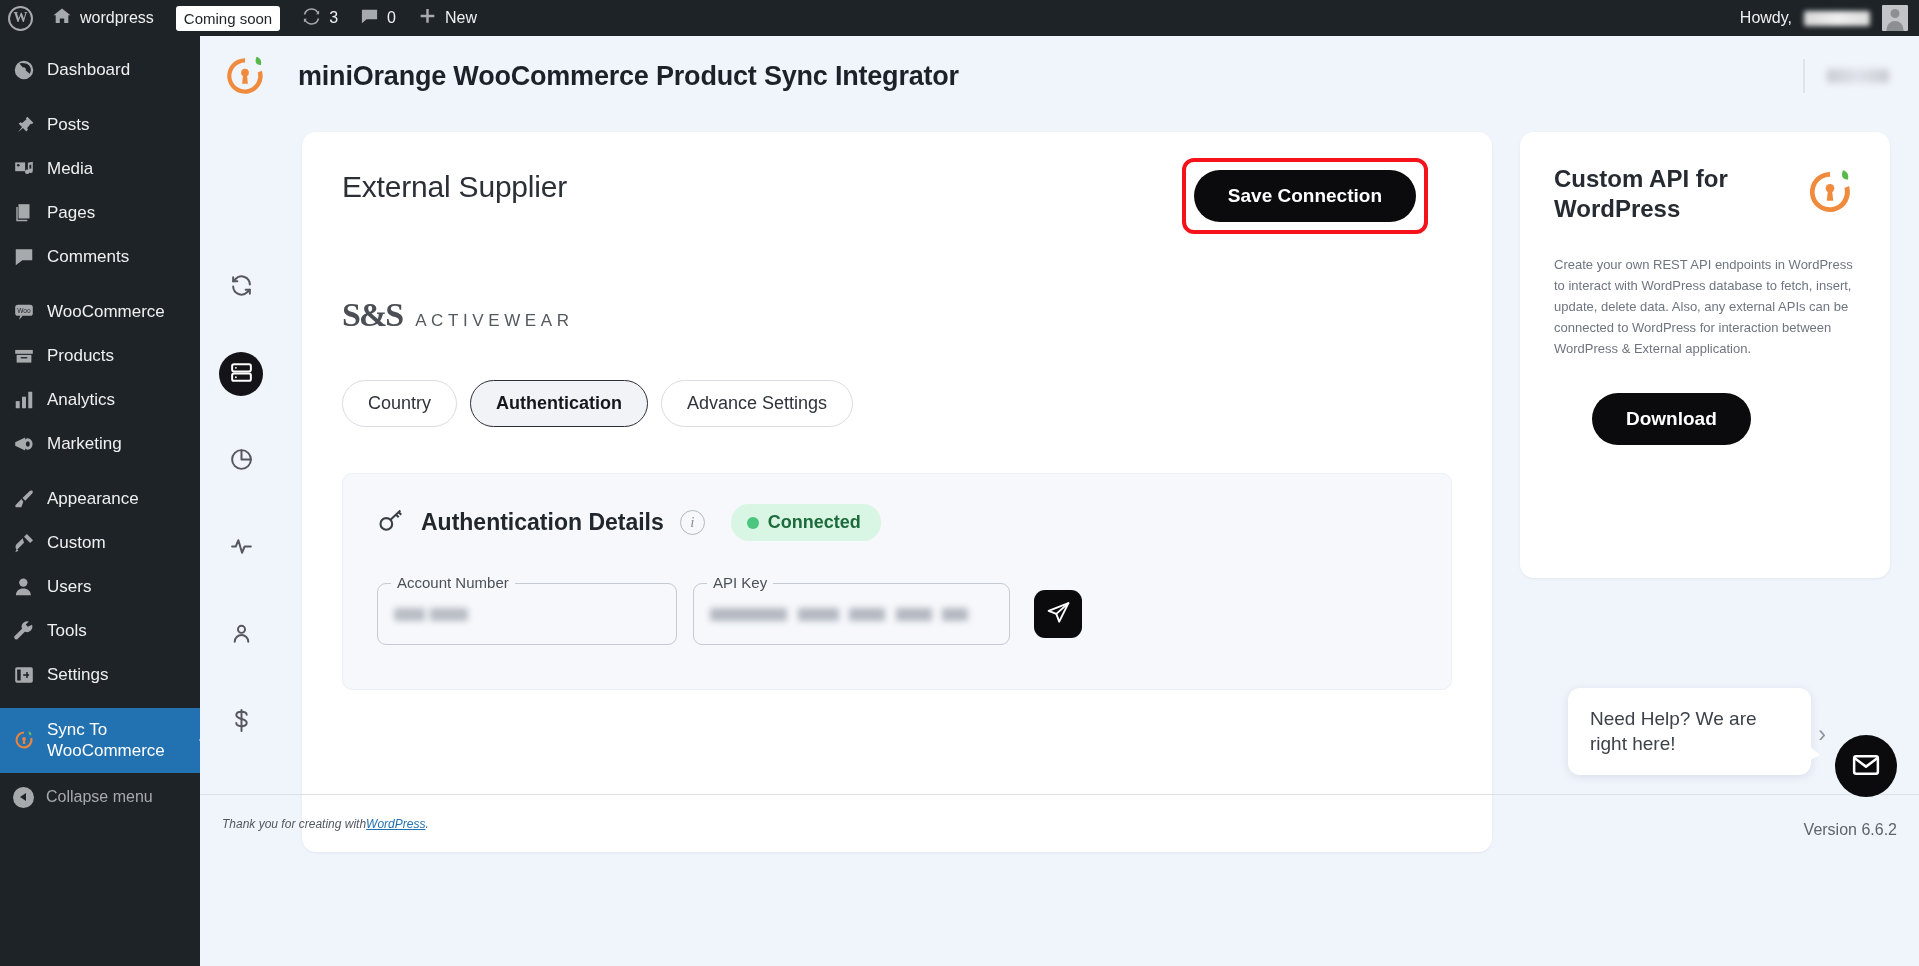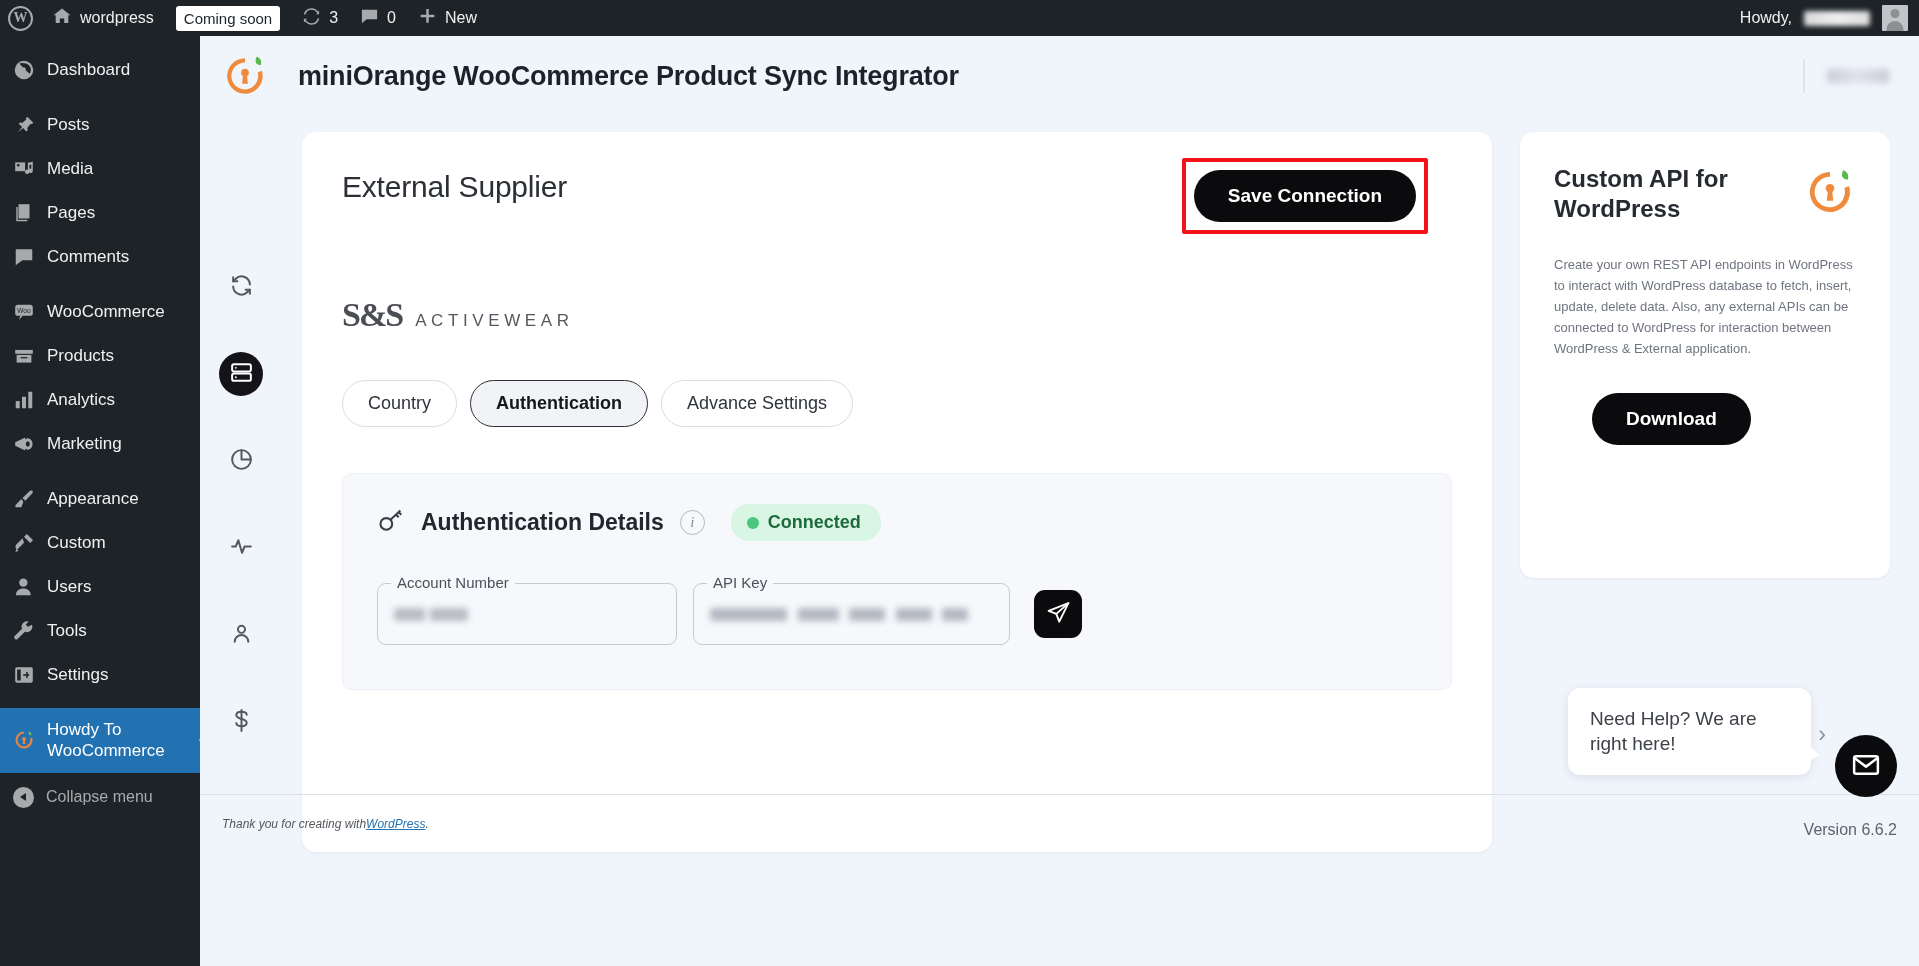--- a/index.html
+++ b/index.html
@@ -141,21 +141,21 @@
     border-radius: 14px; padding: 38px 40px 44px 40px;
     box-shadow: 0 1px 3px rgba(20,30,60,.06);
     position: relative; flex: none;
   }
   .card-top { display: flex; align-items: flex-start; }
   #section-title { font-size: 30px; color: #2b2f36; font-weight: 400; letter-spacing: -.2px; }
 
   
   .save-wrap {
     margin-left: auto; margin-top: 4px;
-    border: 4px solid #f5121b; padding: 8px; border-radius: 2px;
+    border: 4px solid #f5121b; padding: 8px; border-radius: 12px;
     position: relative; top: -16px; right: 24px;
   }
   .btn-dark {
     background: #0b0b0d; color: #fff; border: none; border-radius: 28px;
     font-family: inherit; font-size: 19px; font-weight: bold;
     padding: 15px 34px; cursor: pointer; white-space: nowrap;
   }
 
   
   #supplier-logo { margin-top: 46px; display: flex; align-items: baseline; gap: 13px; }
@@ -479,21 +479,21 @@
 
   <div class="menu-item active">
     <span class="mi-ico">
       <svg viewBox="0 0 20 20">
         <path d="M10 2.2a7.8 7.8 0 1 0 7.5 5.6l-1.9.9A5.8 5.8 0 1 1 10 4.2z" fill="#e8843c"></path>
         <circle cx="10" cy="9" r="1.7" fill="#e8843c"></circle>
         <path d="M9.2 10h1.6l.4 3.6H8.8z" fill="#e8843c"></path>
         <path d="M14.5 2.2c1.6.4 2.4 1.7 2.1 3.4-1.8.2-2.9-.9-2.1-3.4z" fill="#6abf58"></path>
       </svg>
     </span>
-    <span class="mi-label">Howdy To WooCommerce</span>
+    <span class="mi-label">Sync To WooCommerce</span>
   </div>
 
   <div class="menu-item collapse-item">
     <span class="collapse-circle"></span>
     <span class="mi-label">Collapse menu</span>
   </div>
 </nav>
 
 <div id="canvas">
 

